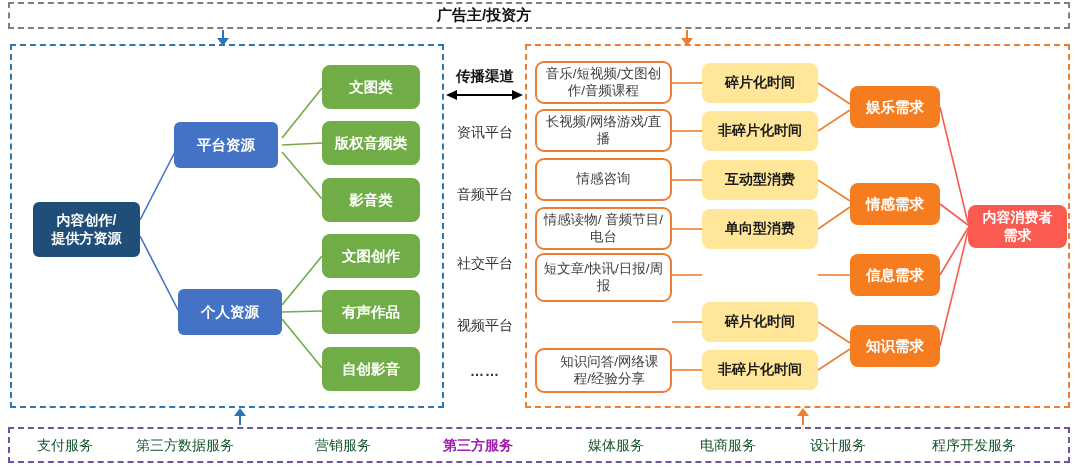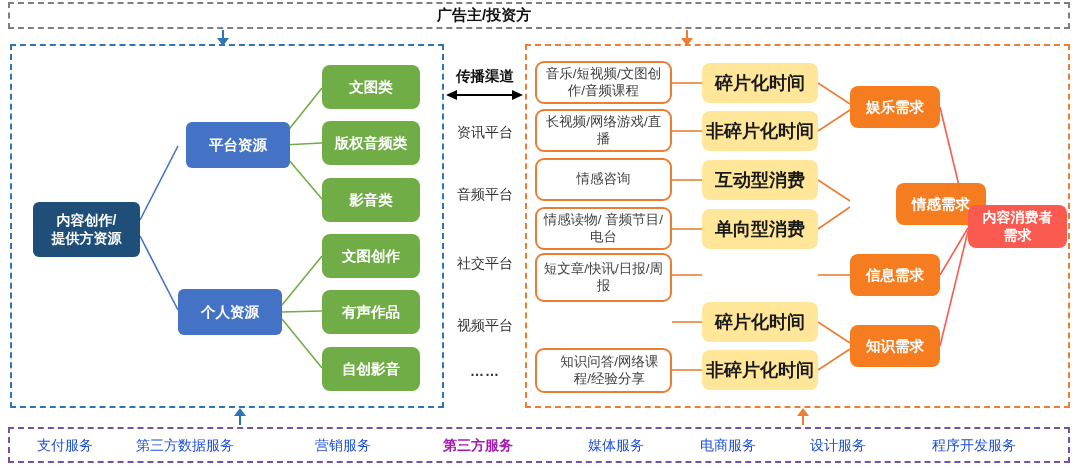--- a/index.html
+++ b/index.html
@@ -17,31 +17,31 @@
 
   svg.lines { position:absolute; left:0; top:0; z-index:1; }
   .node { position:absolute; z-index:2; display:flex; align-items:center; justify-content:center;
           text-align:center; line-height:1.25; }
 
   .navy  { background:#1f4e79; color:#fff; font-weight:bold; font-size:14px; border-radius:6px; }
   .blue  { background:#4472c4; color:#fff; font-weight:bold; font-size:14.5px; border-radius:6px; }
   .green { background:#70ad47; color:#fff; font-weight:bold; font-size:14.5px; border-radius:8px; }
   .whitebox { background:#fff; border:2px solid #ed7d31; border-radius:9px; color:#404040;
               font-size:13.5px; padding:1px 4px; }
-  .yellow { background:#ffe699; color:#1a1a1a; font-weight:bold; font-size:18px; border-radius:8px; }
+  .yellow { background:#ffe699; color:#1a1a1a; font-weight:bold; font-size:14px; border-radius:8px; }
   .needs  { background:#f57c1f; color:#fff; font-weight:bold; font-size:14.5px; border-radius:8px; }
   .red    { background:#fa5a50; color:#fff; font-weight:bold; font-size:14px; border-radius:8px; }
 
   .chan-title { position:absolute; left:446px; top:67px; width:78px; text-align:center;
                 font-weight:bold; font-size:14.5px; color:#111; z-index:2; }
   .chan-item  { position:absolute; left:446px; width:78px; text-align:center; font-size:14px;
                 color:#333; z-index:2; }
   .chan-dots  { font-weight:bold; letter-spacing:1px; }
 
-  .svc { position:absolute; top:437px; font-size:14px; color:#1d4ed8; z-index:3; white-space:nowrap; }
+  .svc { position:absolute; top:437px; font-size:14px; color:#14532d; z-index:3; white-space:nowrap; }
   .svc.purple { color:#a21caf; font-weight:bold; }
 
   .watermark { position:absolute; left:845px; top:394px; z-index:4; display:flex; align-items:center; }
   .wm-text { font-size:33px; font-weight:bold; color:#cccccc; letter-spacing:3px; opacity:.85; }
 </style>
 </head>
 <body>
 
 <div id="stage">
 
@@ -107,21 +107,21 @@
       <path d="M455 95 L514 95" stroke="#000" stroke-width="2"></path>
       <polygon points="446,95 457,90 457,100" fill="#000"></polygon>
       <polygon points="523,95 512,90 512,100" fill="#000"></polygon>
     </g>
   </svg>
 
   <div class="node navy" style="left:33px;top:202px;width:107px;height:55px;">
     <span><span>内容创作/</span><br>
           <span>提供方资源</span></span>
   </div>
-  <div class="node blue" style="left:186px;top:122px;width:104px;height:46px;">平台资源</div>
+  <div class="node blue" style="left:174px;top:122px;width:104px;height:46px;">平台资源</div>
   <div class="node blue" style="left:178px;top:289px;width:104px;height:46px;">个人资源</div>
 
   <div class="node green" style="left:322px;top:65px;width:98px;height:44px;">文图类</div>
   <div class="node green" style="left:322px;top:121px;width:98px;height:44px;">版权音频类</div>
   <div class="node green" style="left:322px;top:178px;width:98px;height:44px;">影音类</div>
   <div class="node green" style="left:322px;top:234px;width:98px;height:44px;">文图创作</div>
   <div class="node green" style="left:322px;top:290px;width:98px;height:44px;">有声作品</div>
   <div class="node green" style="left:322px;top:347px;width:98px;height:44px;">自创影音</div>
 
   <div class="chan-title">传播渠道</div>
@@ -139,21 +139,21 @@
   <div class="node whitebox" style="left:535px;top:348px;width:137px;height:45px;padding-left:16px;">知识问答/网络课程/经验分享</div>
 
   <div class="node yellow" style="left:702px;top:63px;width:116px;height:40px;">碎片化时间</div>
   <div class="node yellow" style="left:702px;top:111px;width:116px;height:40px;">非碎片化时间</div>
   <div class="node yellow" style="left:702px;top:160px;width:116px;height:40px;">互动型消费</div>
   <div class="node yellow" style="left:702px;top:209px;width:116px;height:40px;">单向型消费</div>
   <div class="node yellow" style="left:702px;top:302px;width:116px;height:40px;">碎片化时间</div>
   <div class="node yellow" style="left:702px;top:350px;width:116px;height:40px;">非碎片化时间</div>
 
   <div class="node needs" style="left:850px;top:86px;width:90px;height:42px;">娱乐需求</div>
-  <div class="node needs" style="left:896px;top:183px;width:90px;height:42px;">情感需求</div>
+  <div class="node needs" style="left:850px;top:183px;width:90px;height:42px;">情感需求</div>
   <div class="node needs" style="left:850px;top:254px;width:90px;height:42px;">信息需求</div>
   <div class="node needs" style="left:850px;top:325px;width:90px;height:42px;">知识需求</div>
 
   <div class="node red" style="left:968px;top:205px;width:99px;height:43px;">
     <span><span>内容消费者</span><br>
           <span>需求</span></span>
   </div>
 
   <span class="svc" style="left:37px;">支付服务</span>
   <span class="svc" style="left:136px;">第三方数据服务</span>

